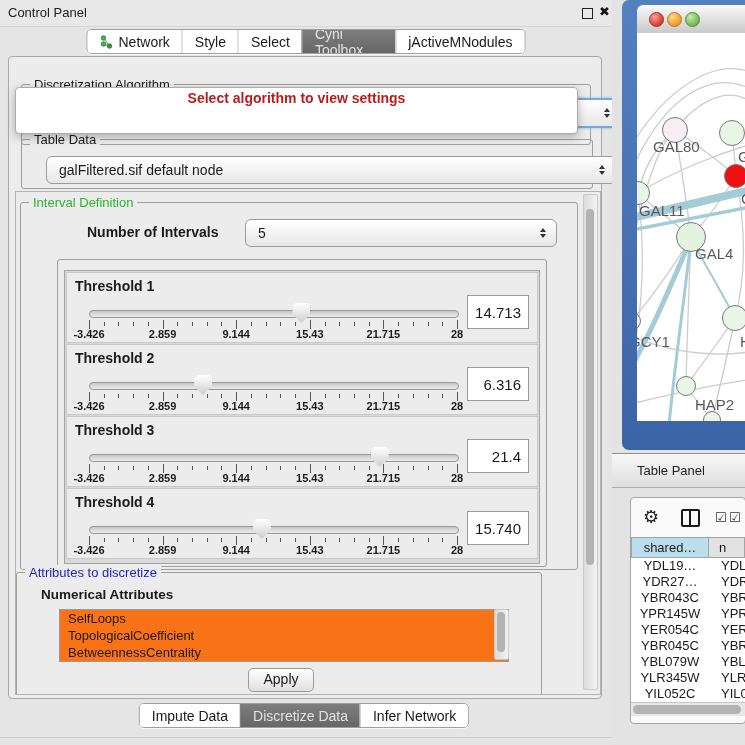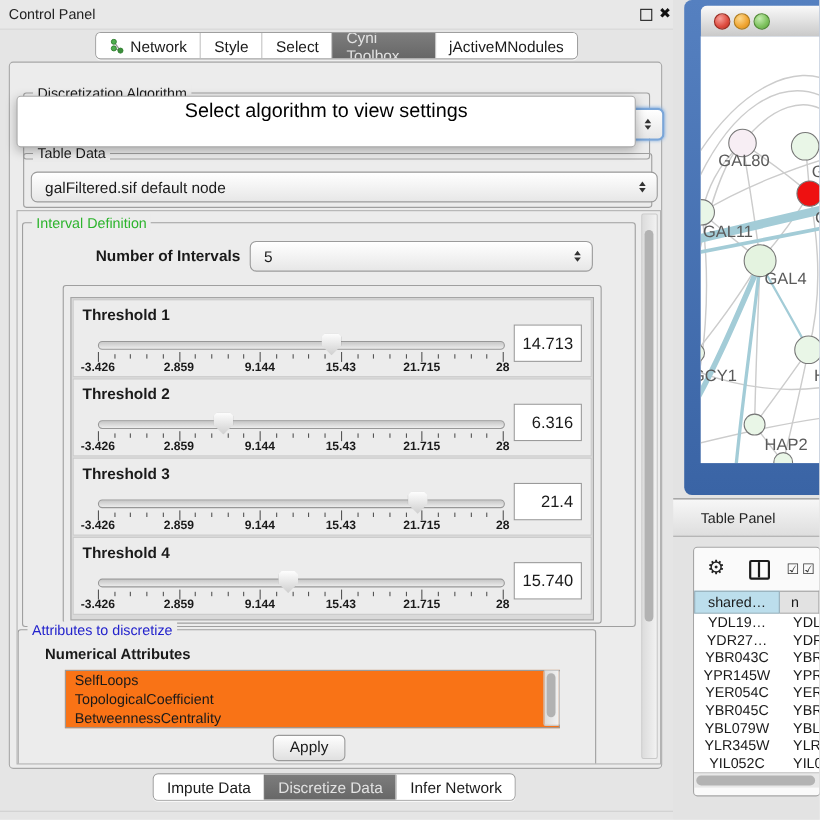--- a/index.html
+++ b/index.html
@@ -17,31 +17,31 @@
   #bottom-tabs{left:304px;top:703px;transform:translateX(-50%);}
   .seg{display:flex;align-items:center;gap:5px;padding:0 12px;font-size:14px;background:#fff;cursor:default;}
   .seg + .seg{border-left:1px solid #c4c4c4;}
   .seg.sel{background:linear-gradient(#7d7d7d,#676767);color:#e3e3e3;border-left-color:#676767;}
   #cp-main{left:8px;top:56px;width:592px;height:641px;background:#ececec;border:1px solid #a8a8a8;border-radius:4px;}
   .group{position:absolute;border:1px solid #9f9f9f;border-radius:3px;}
   .legend{position:absolute;top:-8px;left:8px;background:#ececec;padding:0 4px;font-size:13px;}
   .legend.green{color:#2db42d;}
   .legend.blue{color:#2222cc;}
   .combo{position:absolute;background:linear-gradient(#ffffff,#e7e7e7);border:1px solid #9b9b9b;border-radius:6px;
-         font-size:14px;display:flex;align-items:center;padding-left:12px;box-shadow:inset 0 1px 0 #fff;}
+         font-size:14px;display:flex;align-items:center;padding-left:12px;box-shadow:inset 0 1px 0 #fff;margin-left:18px;}
   .spin{position:absolute;right:8px;top:50%;transform:translateY(-50%);width:8px;}
   .spin i{display:block;width:0;height:0;border:3.5px solid transparent;}
   .spin .up{border-bottom:4.5px solid #333;margin-bottom:2px;}
   .spin .dn{border-top:4.5px solid #333;}
   
   #algo-group{left:12px;top:27px;width:568px;height:59px;}
   #algo-combo{left:8px;top:13px;width:558px;height:26px;border:2px solid #7aa6d9;box-shadow:0 0 3px #8db4e2;}
   #algo-popup{left:6px;top:30px;width:563px;height:47px;background:#fff;border:1px solid #ababab;border-radius:4px;
               box-shadow:0 3px 10px rgba(0,0,0,.28);z-index:40;padding-top:2px;box-sizing:border-box;}
-  .pp-prompt{height:15px;text-align:center;color:#000000;font-size:18px;}
+  .pp-prompt{height:15px;text-align:center;color:#b91c1c;font-size:14px;font-weight:bold;}
   .pp-opt{height:15px;font-size:13.5px;padding-left:3px;line-height:15px;}
   .pp-opt.b{font-weight:bold;}
   #td-group{left:12px;top:82px;width:570px;height:48px;}
   #td-combo{left:6px;top:16px;width:556px;height:26px;}
   
   #scrollwrap{left:6px;top:134px;width:584px;height:502px;background:#ececec;border:1px solid #b3b3b3;overflow:hidden;}
   .vscroll{position:absolute;width:13px;background:linear-gradient(to right,#dcdcdc,#f2f2f2);border:1px solid #c9c9c9;border-radius:2px;}
   #main-vscroll{right:2px;top:2px;height:494px;}
   .vthumb{position:absolute;left:1.5px;width:8px;background:#b2b2b2;border-radius:5px;}
   #main-vthumb{top:14px;height:356px;}

